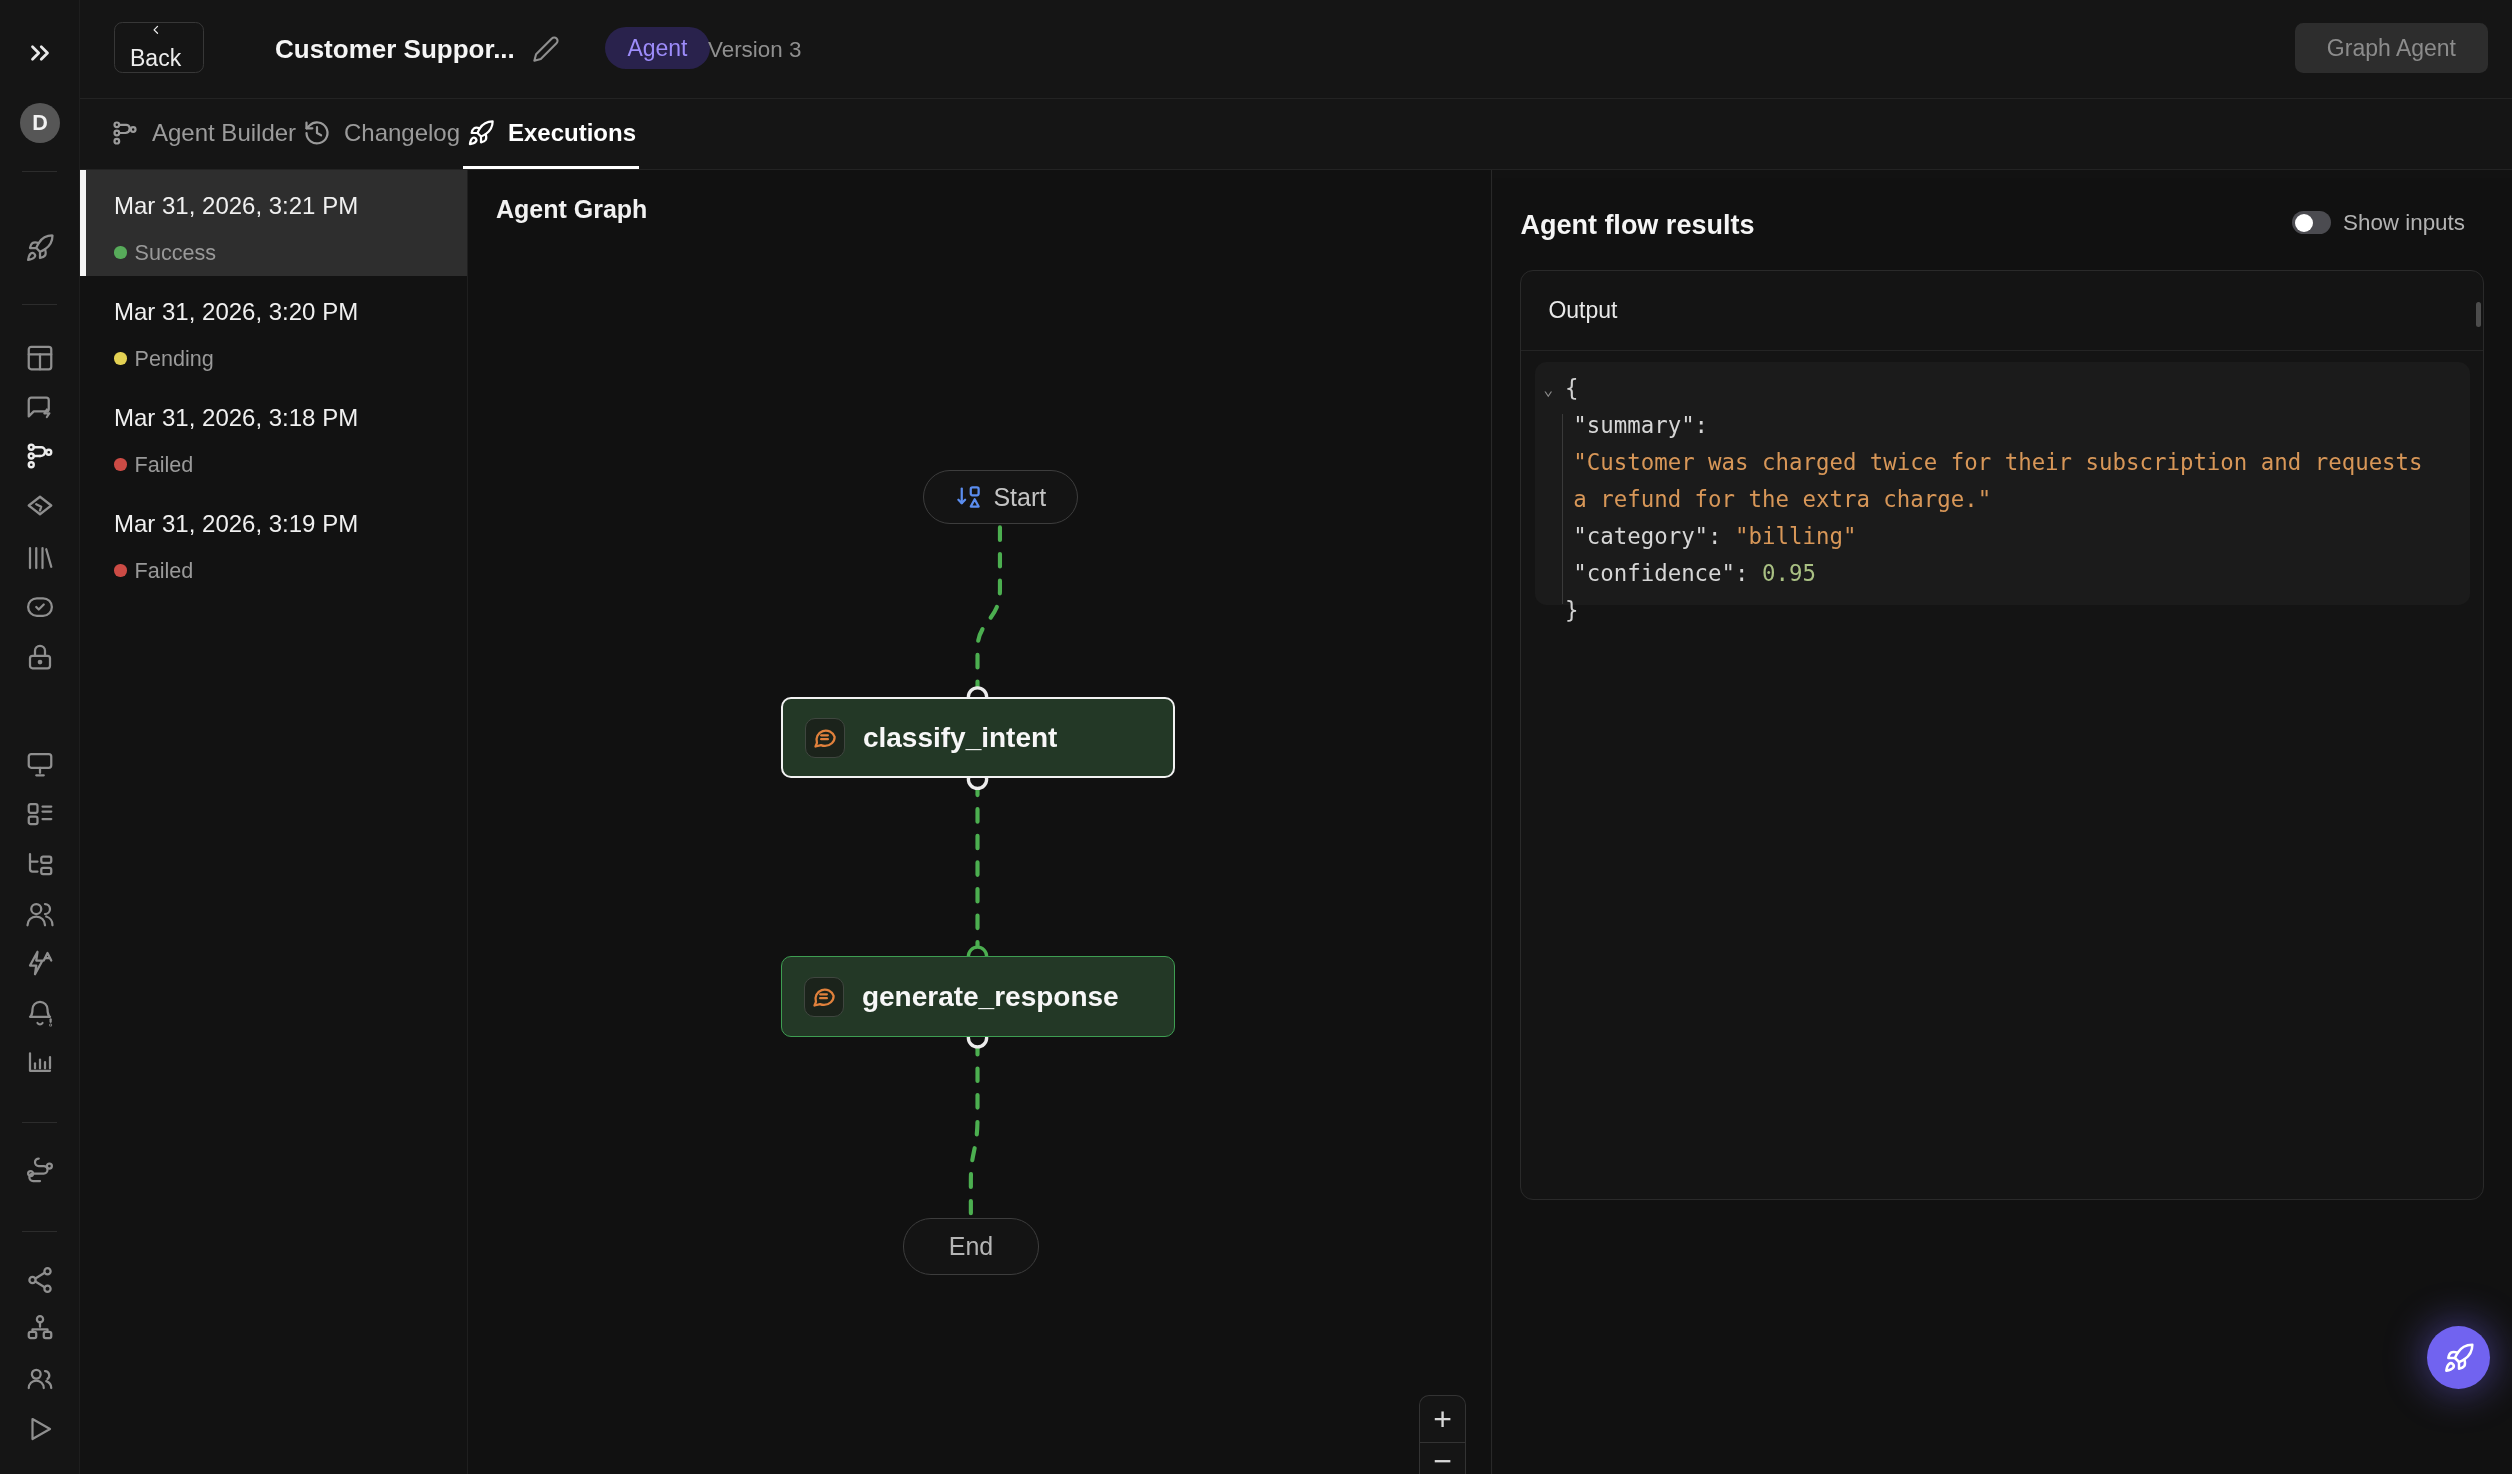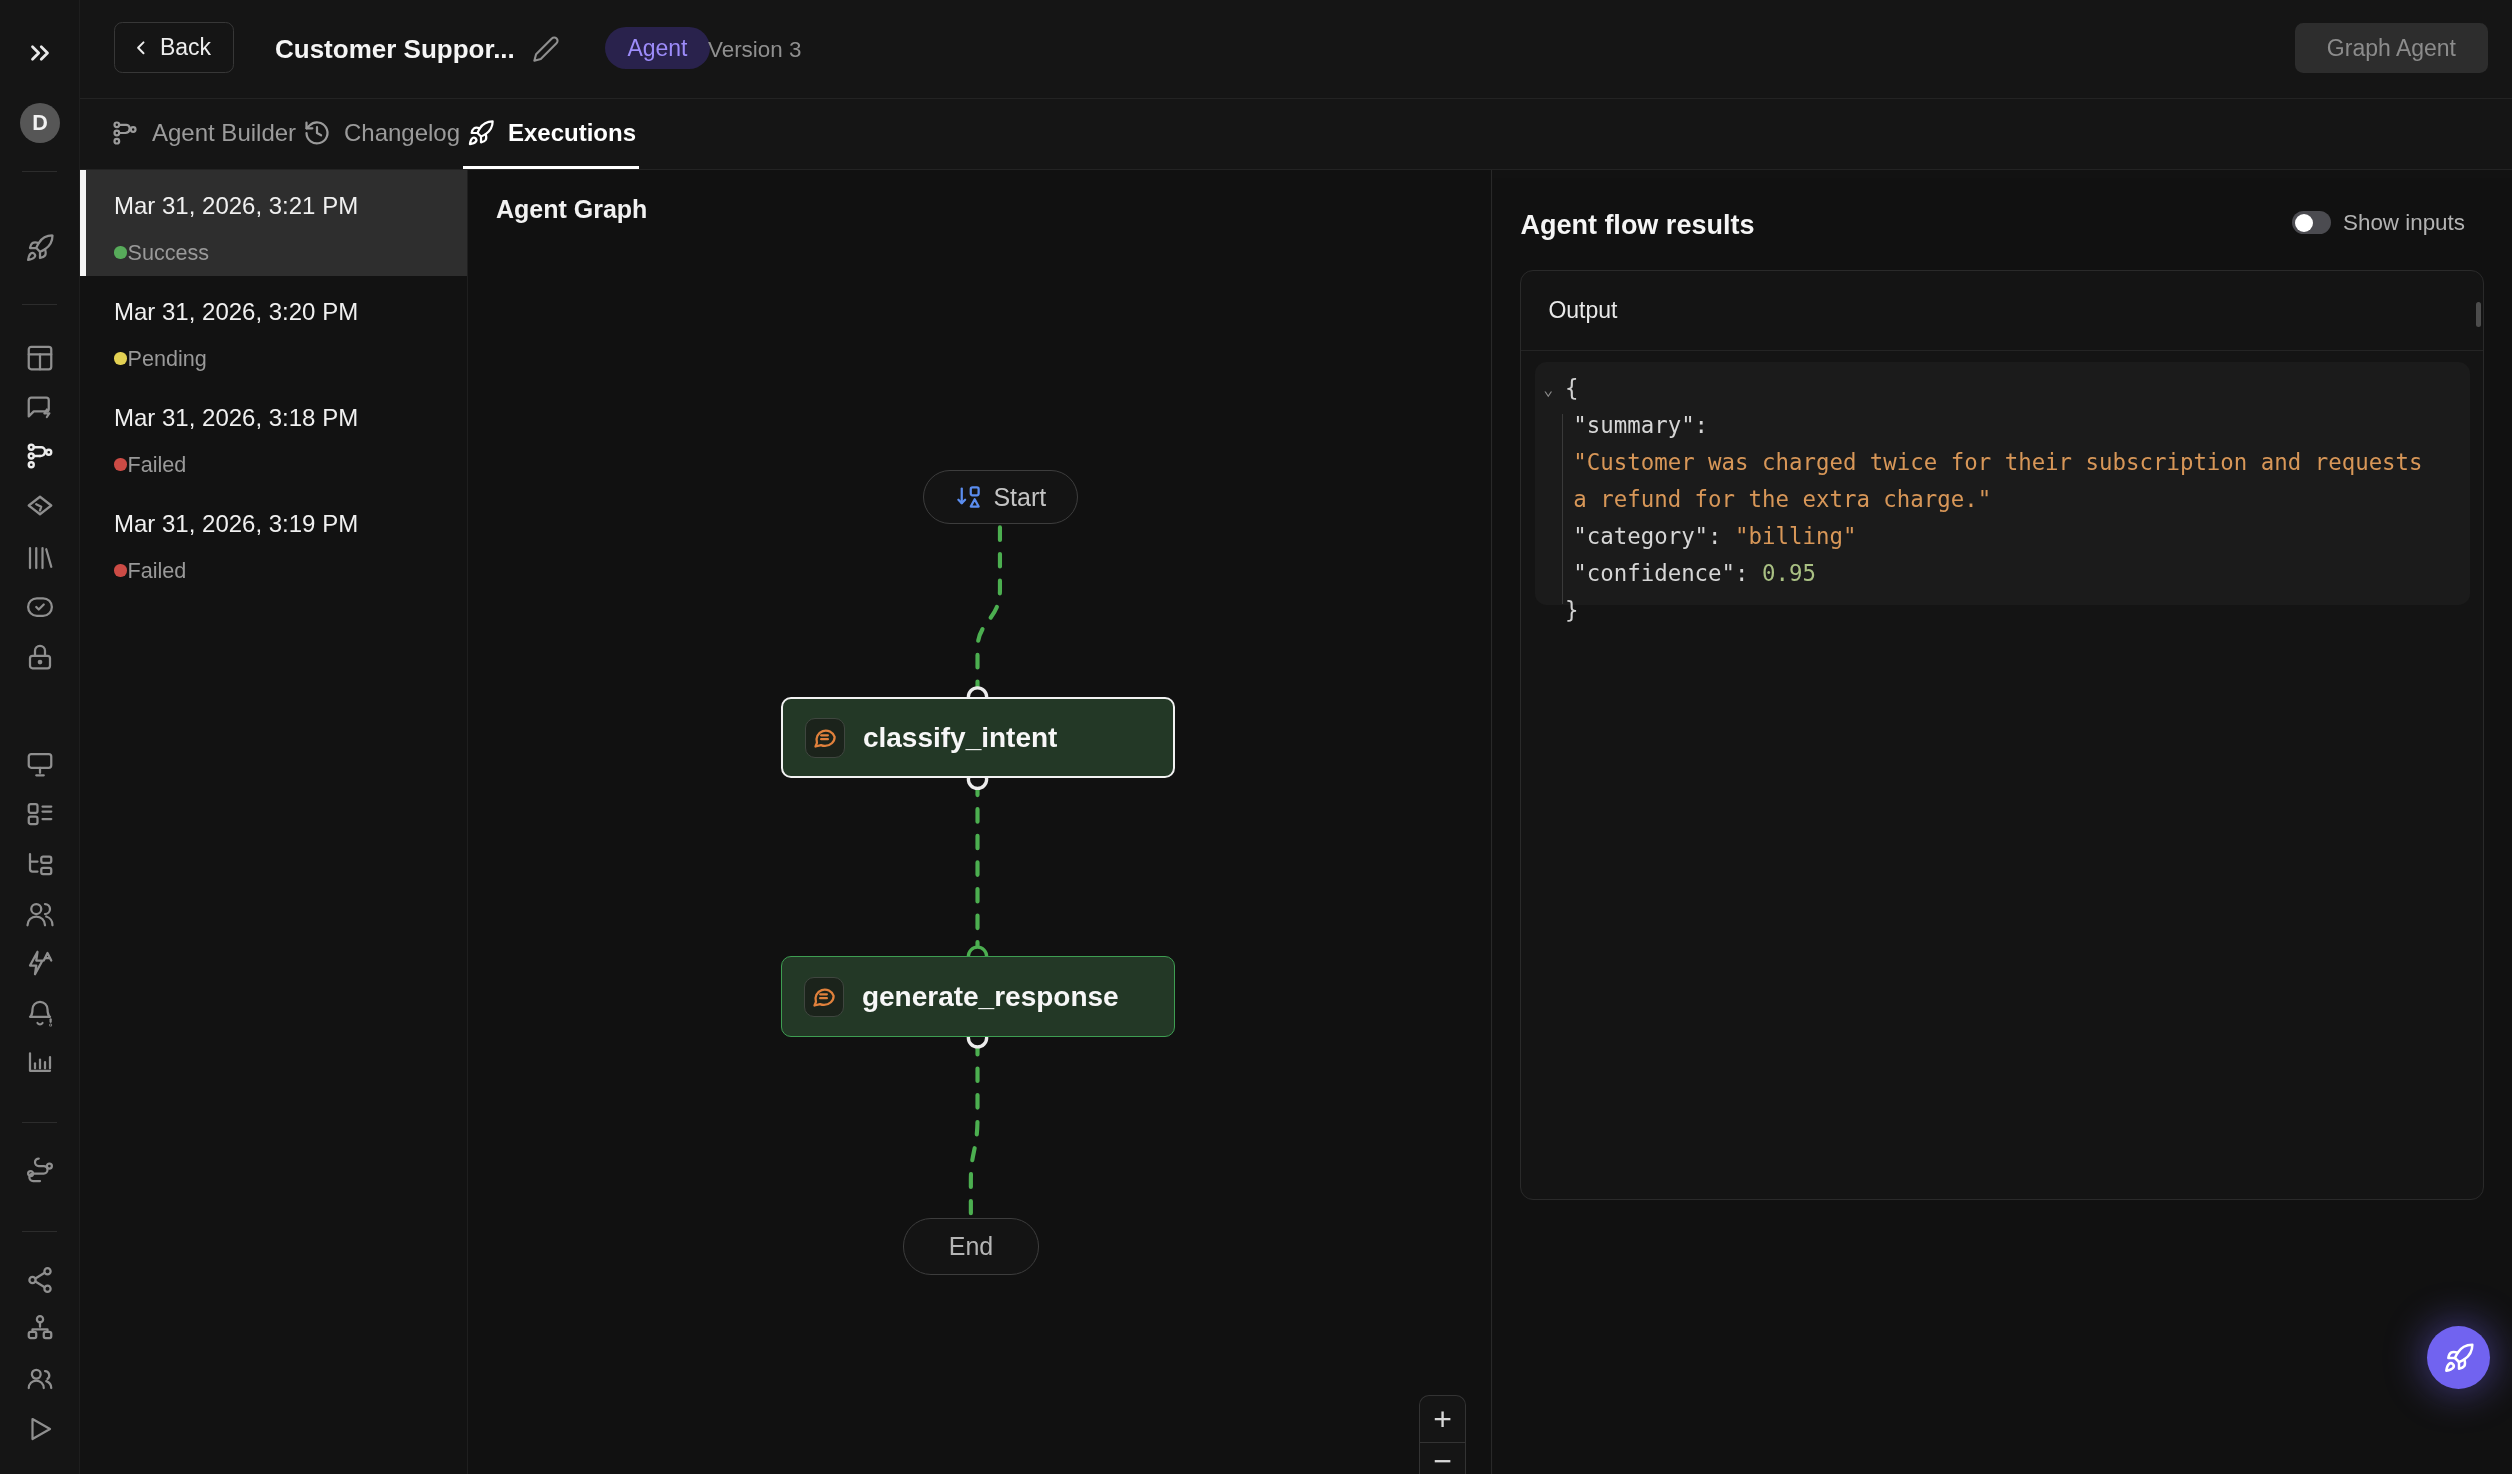--- a/index.html
+++ b/index.html
@@ -11,21 +11,21 @@
   .rail-ic { position:absolute; left:25px; width:30px; height:30px; color:#8f8f8f; cursor:pointer; }
   .rail-ic svg { width:30px; height:30px; display:block; }
   .rail-ic.active { color:#ececec; }
   .rail-div { position:absolute; left:22.4px; width:35px; height:0.8px; background:#2c2c2c; }
   #avatar { position:absolute; left:20px; top:103px; width:40px; height:40px; border-radius:50%;
     background:#565656; color:#f2f2f2; font-size:21.6px; font-weight:700; display:flex; align-items:center; justify-content:center; cursor:pointer; }
 
   
   #topbar { position:absolute; left:80px; top:0; width:2432px; height:99px; background:#151515; border-bottom:0.8px solid #232323; }
   #back-btn { position:absolute; left:34px; top:22.4px; height:51px; padding:0 21.6px 0 15px; border:1.7px solid #373737; border-radius:8.3px;
-    display:flex; align-items:center; gap:8.3px; color:#ededed; font-size:23px; cursor:pointer; background:transparent; }
+    display:flex; align-items:center; gap:8.3px; color:#ededed; font-size:23px; cursor:pointer; background:transparent;flex-direction:column; }
   #back-btn svg { width:21.6px; height:21.6px; }
   #doc-title { position:absolute; left:195px; top:0; height:99px; display:flex; align-items:center; font-size:26px; font-weight:600; color:#f5f5f5; }
   #edit-pen { position:absolute; left:452px; top:35px; width:28px; height:28px; color:#8f8f8f; cursor:pointer; }
   #edit-pen svg { width:28px; height:28px; }
   #agent-badge { position:absolute; left:525px; top:27.4px; height:42px; padding:0 22.4px; background:#29224c; color:#9d8cfa;
     border-radius:21.6px; font-size:23px; display:flex; align-items:center; }
   #version-label { position:absolute; left:628px; top:0; height:99px; display:flex; align-items:center; font-size:22.4px; color:#8f8f8f; }
   #save-btn { position:absolute; right:24px; top:23px; height:50px; padding:0 32px; background:#2d2d2d; color:#8c8c8c;
     border:none; border-radius:8.3px; font-size:23px; cursor:pointer; display:flex; align-items:center; }
 
@@ -35,21 +35,21 @@
   .tab { display:flex; align-items:center; gap:13.3px; font-size:24px; color:#9b9b9b; cursor:pointer; border-bottom:3.3px solid transparent; padding:0 3.3px; }
   .tab svg { width:28px; height:28px; }
   .tab.active { color:#ffffff; border-bottom-color:#ffffff; font-weight:600; }
 
   
   #exec-panel { position:absolute; left:80px; top:170px; width:388px; height:1305px; background:#121212; border-right:0.8px solid #1f1f1f; }
   .exec-row { position:relative; width:100%; height:106px; padding:21.6px 0 0 34px; cursor:pointer; }
   .exec-row.selected { background:#2e2e2e; }
   .exec-row.selected::before { content:""; position:absolute; left:0; top:0; bottom:0; width:5.8px; background:#f5f5f5; }
   .exec-time { font-size:24px; color:#f0f0f0; font-weight:400; line-height:28px; }
-  .exec-status { margin-top:20px; display:flex; align-items:center; gap:1px; font-size:21.6px; color:#999999; }
+  .exec-status { margin-top:20px; display:flex; align-items:center; gap:8px; font-size:21.6px; color:#999999; }
   .dot { width:12.5px; height:12.5px; border-radius:50%; }
   .dot.success { background:#57ab5a; }
   .dot.pending { background:#e3d153; }
   .dot.failed  { background:#cc4b45; }
 
   
   #graph-panel { position:absolute; left:468px; top:170px; width:1024px; height:1305px; background:#111111; border-right:0.8px solid #292929; overflow:hidden; }
   #graph-title { position:absolute; left:28px; top:25px; font-size:25px; font-weight:600; color:#f2f2f2; }
   #edges { position:absolute; left:0; top:0; }
   .pill { position:absolute; border:1.7px solid #3d3d3d; border-radius:28px; background:#141414;

